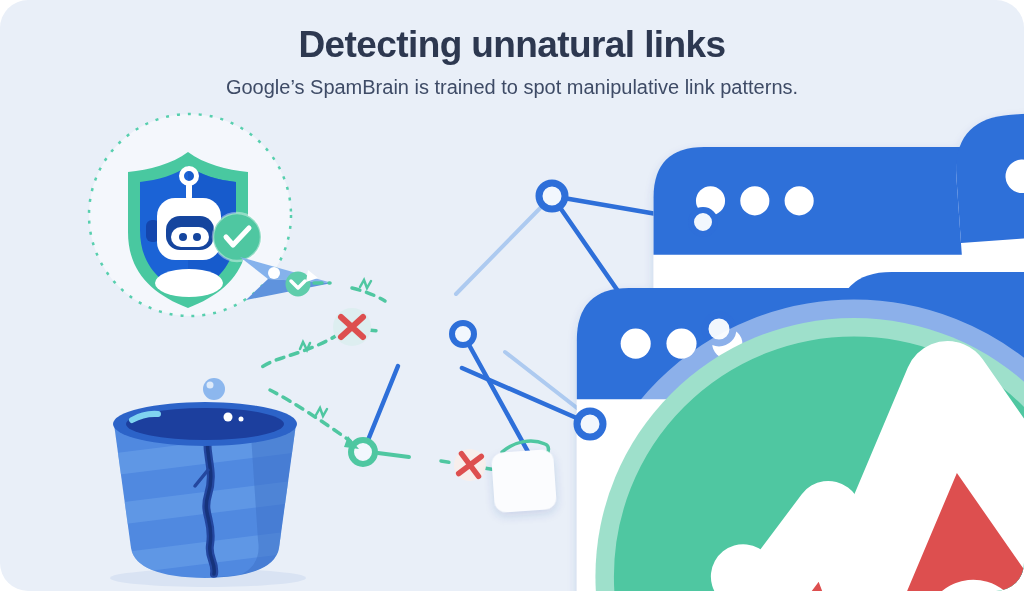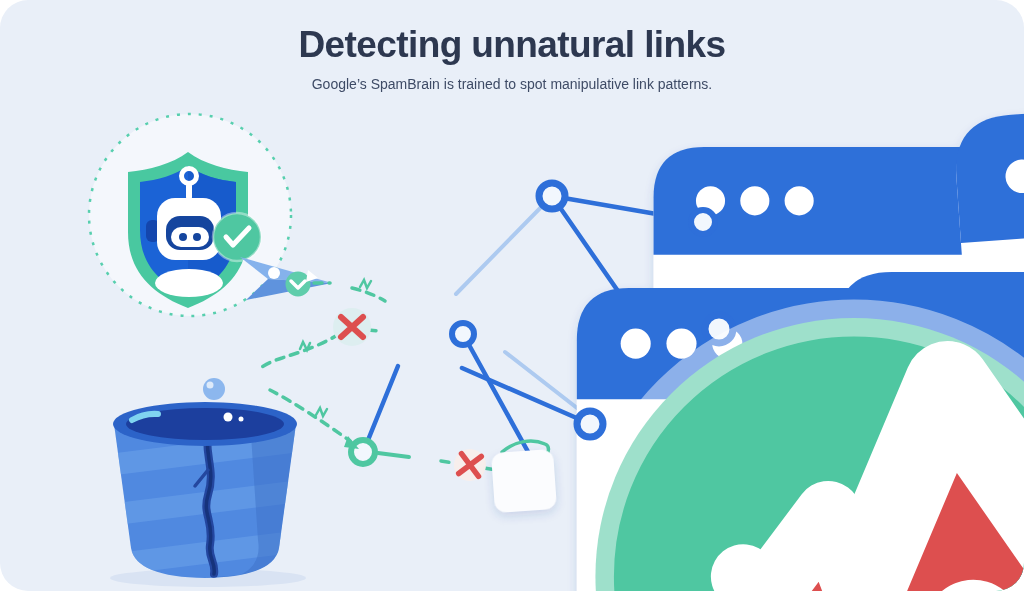--- a/index.html
+++ b/index.html
@@ -9,21 +9,21 @@
     border-radius:28px;overflow:hidden;
     font-family:"Liberation Sans",sans-serif;
   }
   .title{
     position:absolute;top:24px;left:0;width:100%;margin:0;
     text-align:center;font-size:37px;font-weight:800;letter-spacing:-0.6px;
     color:var(--title-text,#2d3850);
   }
   .subtitle{
     position:absolute;top:76px;left:0;width:100%;margin:0;
-    text-align:center;font-size:14px;font-weight:400;
+    text-align:center;font-size:20px;font-weight:400;
     color:var(--subtitle-text,#3e4b66);
   }
   svg.scene{position:absolute;left:0;top:0;}
   .edge{stroke:var(--accent-blue,#2e6fd9);stroke-width:4.5;stroke-linecap:round;fill:none;}
   .edge-light{stroke:var(--line-light,#adcaf0);stroke-width:4;stroke-linecap:round;fill:none;}
   .edge-dash{stroke:#4a86e0;stroke-width:4;stroke-dasharray:11 9;stroke-linecap:round;fill:none;}
   .edge-dot{stroke:#ccdcf1;stroke-width:3;stroke-dasharray:2.5 7;stroke-linecap:round;fill:none;}
   .node{fill:#f2f7fd;stroke:var(--accent-blue,#2e6fd9);}
   .node-teal{fill:#f2f7fd;stroke:var(--teal,#4fc7a1);}
   .winbar{fill:var(--window-bar,#2e6fd9);}

